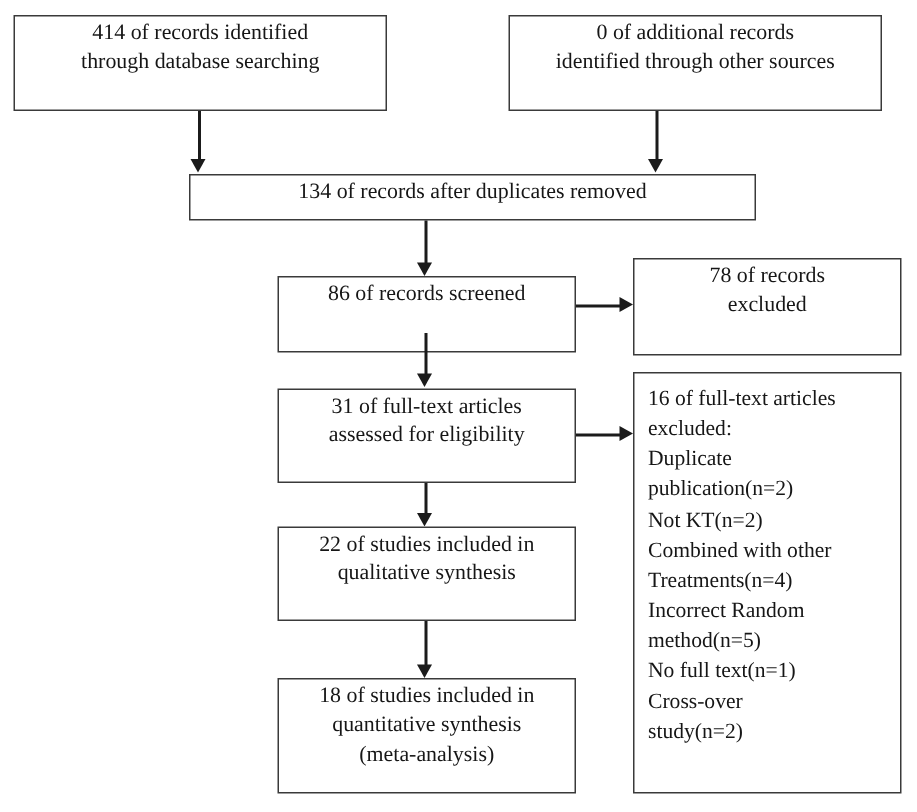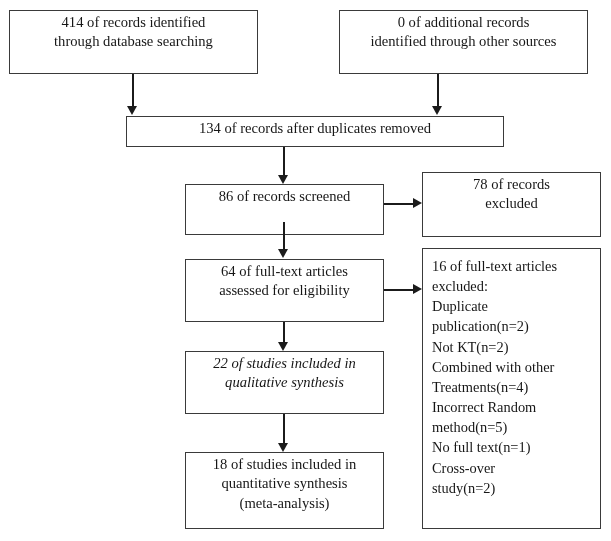--- a/index.html
+++ b/index.html
@@ -101,21 +101,21 @@
 excluded</span>
   </div>
 
   <div class="hline" style="left:384px; top:203px; width:30px;"></div>
   <div class="arrow-right" style="left:413px; top:198px;"></div>
 
   <div class="vline" style="left:283px; top:222px; height:28px;"></div>
   <div class="arrow-down" style="left:278px; top:249px;"></div>
 
   <div class="box" style="left:185px; top:259px; width:199px; height:63px;">
-    <span class="txt">64 of full-text articles
+    <span class="txt">31 of full-text articles
 assessed for eligibility</span>
   </div>
 
   <div class="box left-align" style="left:422px; top:248px; width:179px; height:281px; font-size:14.4px;">
     <span class="txt">16 of full-text articles
 excluded:
 Duplicate
 publication(n=2)
 Not KT(n=2)
 Combined with other
@@ -126,21 +126,21 @@
 Cross-over
 study(n=2)</span>
   </div>
 
   <div class="hline" style="left:384px; top:289px; width:30px;"></div>
   <div class="arrow-right" style="left:413px; top:284px;"></div>
 
   <div class="vline" style="left:283px; top:322px; height:21px;"></div>
   <div class="arrow-down" style="left:278px; top:342px;"></div>
 
-  <div class="box" style="left:185px; top:351px; width:199px; height:63px;font-style:italic;">
+  <div class="box" style="left:185px; top:351px; width:199px; height:63px;">
     <span class="txt">22 of studies included in
 qualitative synthesis</span>
   </div>
 
   <div class="vline" style="left:283px; top:414px; height:30px;"></div>
   <div class="arrow-down" style="left:278px; top:443px;"></div>
 
   <div class="box" style="left:185px; top:452px; width:199px; height:77px;">
     <span class="txt">18 of studies included in
 quantitative synthesis

